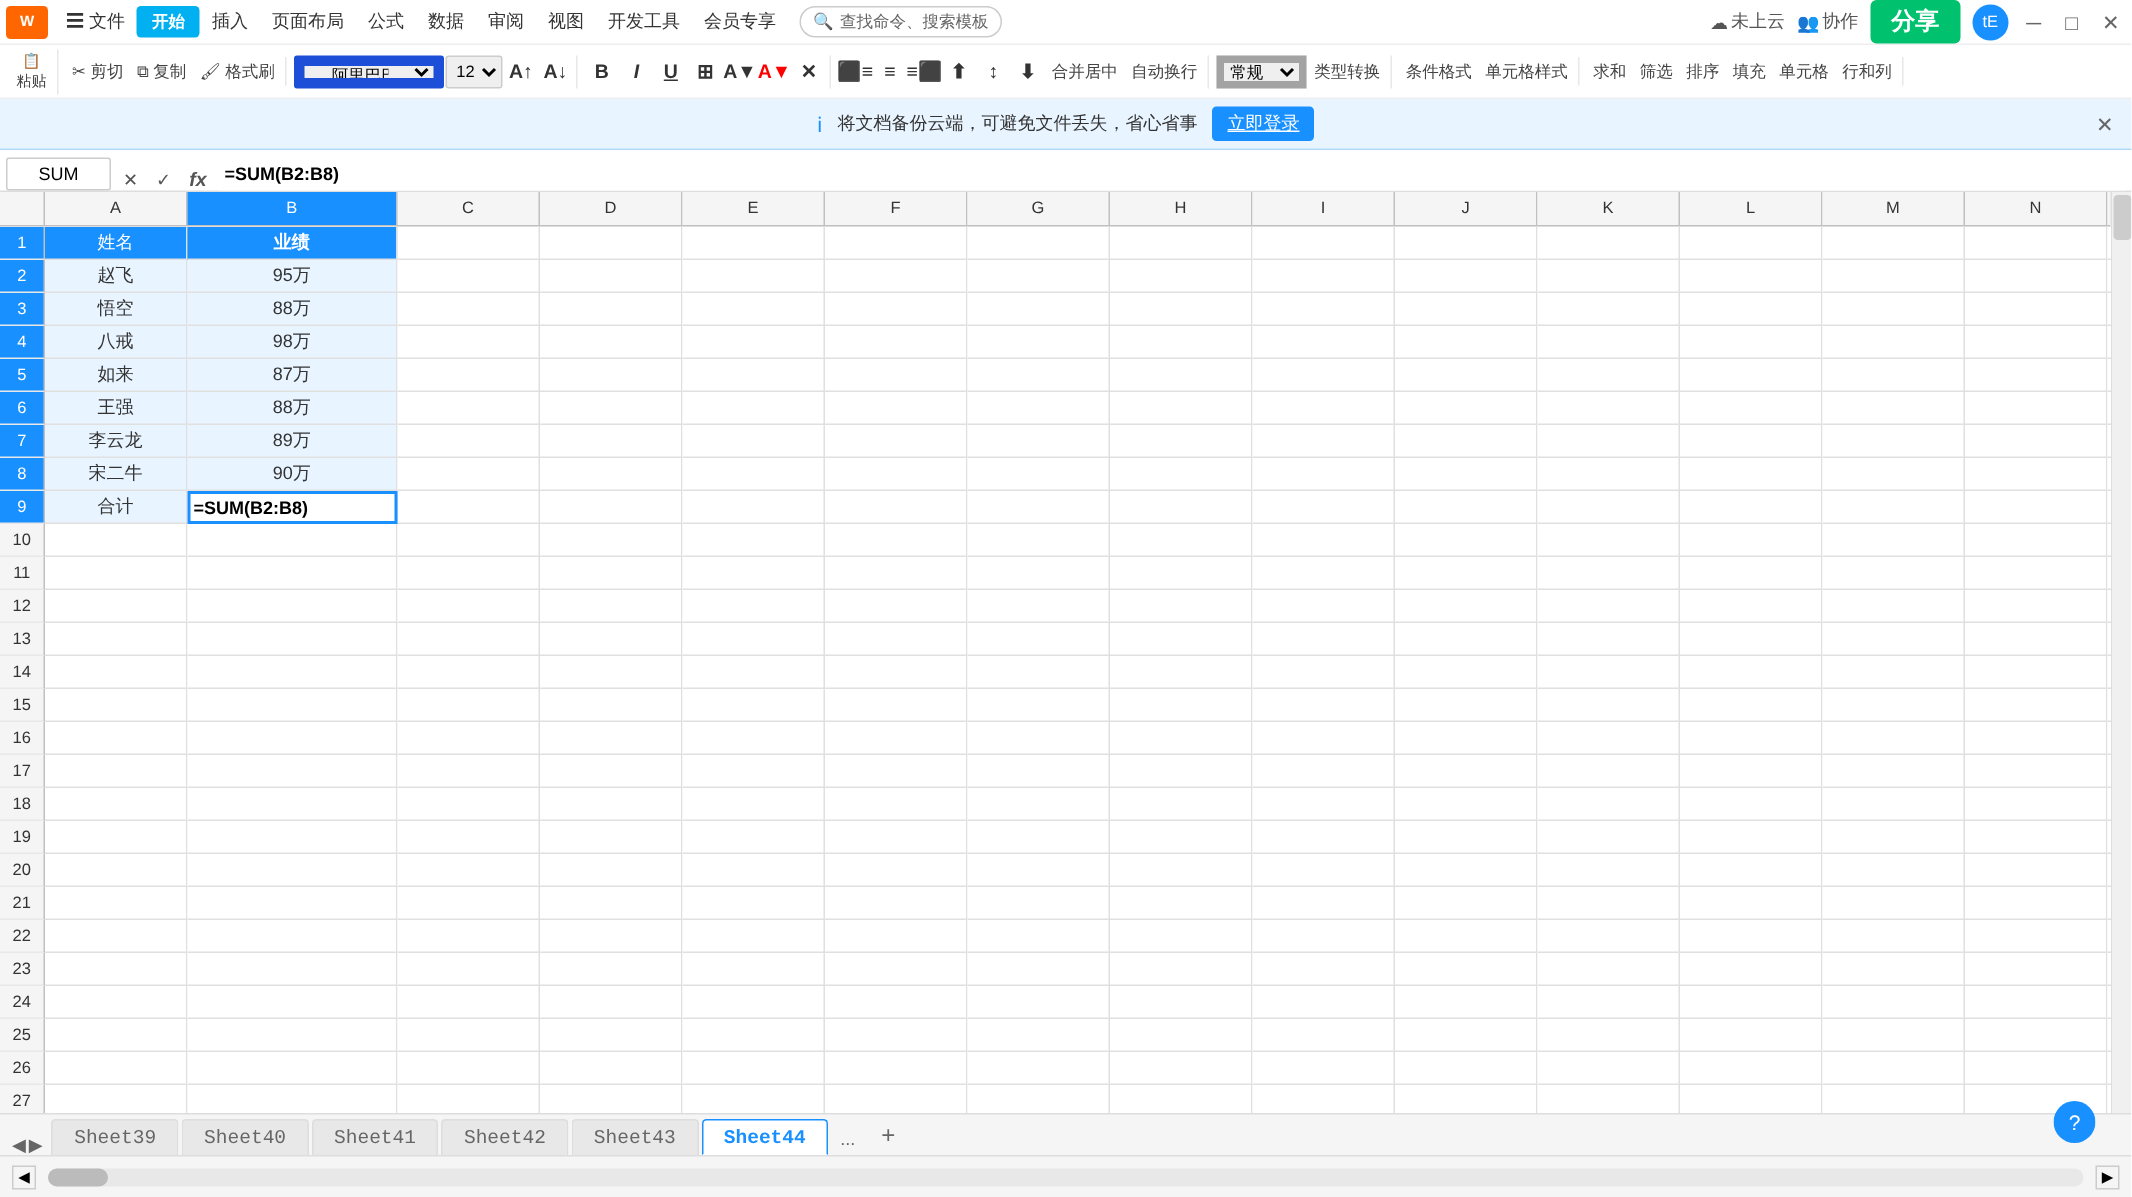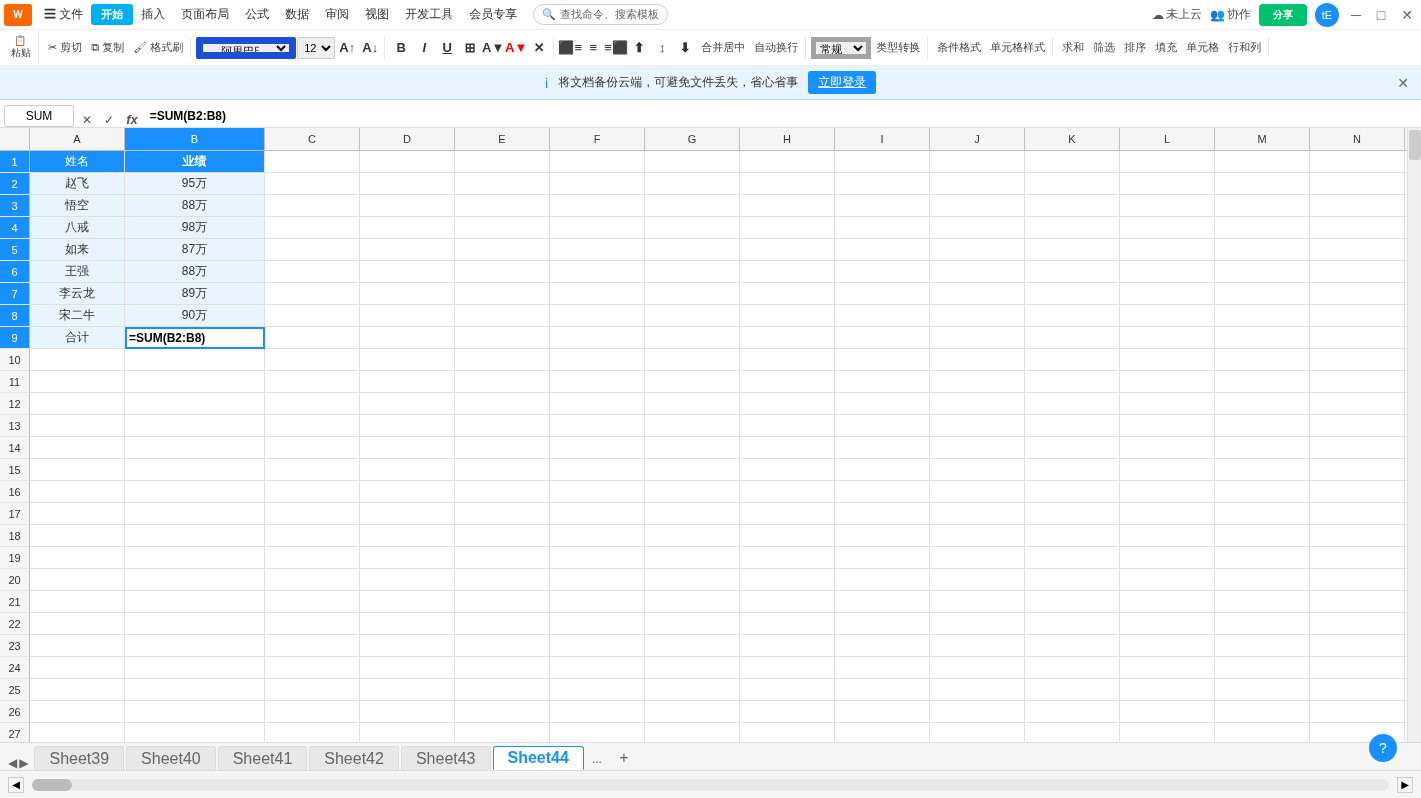--- a/index.html
+++ b/index.html
@@ -235,27 +235,28 @@
       padding-left: 8px;
       gap: 0;
       overflow: hidden;
     }
     .sheet-tab {
       height: 24px;
       padding: 0 14px;
       border: 1px solid #ddd;
       border-bottom: none;
       background: #e8e8e8;
-      font-size: 16px;
+      font-size: 13px;
       color: #666;
       cursor: pointer;
       display: flex;
       align-items: center;
       border-radius: 3px 3px 0 0;
       margin-right: 2px;
+      font-family: Liberation Mono, monospace;
     }
     .sheet-tab.active {
       background: #fff;
       color: #1890ff;
       border-color: #1890ff;
       border-bottom: 1px solid #fff;
       font-weight: bold;
     }
     .sheet-tab-add {
       width: 24px;
@@ -446,21 +447,21 @@
       display: flex;
       align-items: center;
       gap: 2px;
     }
     .share-button {
       background: #00c16e;
       color: #fff;
       border: none;
       border-radius: 4px;
       padding: 4px 14px;
-      font-size: 10px;
+      font-size: 16px;
       cursor: pointer;
       font-weight: bold;
     }
 
     .toolbar-section {
       display: flex;
       align-items: center;
       height: 36px;
       padding: 0 4px;
       gap: 2px;

